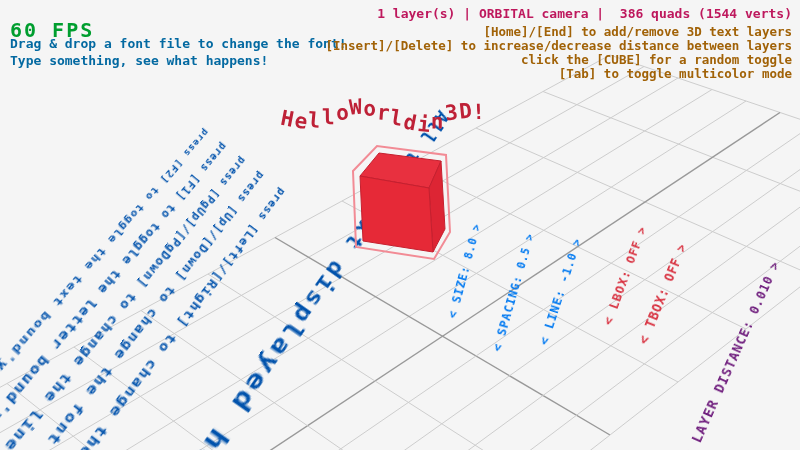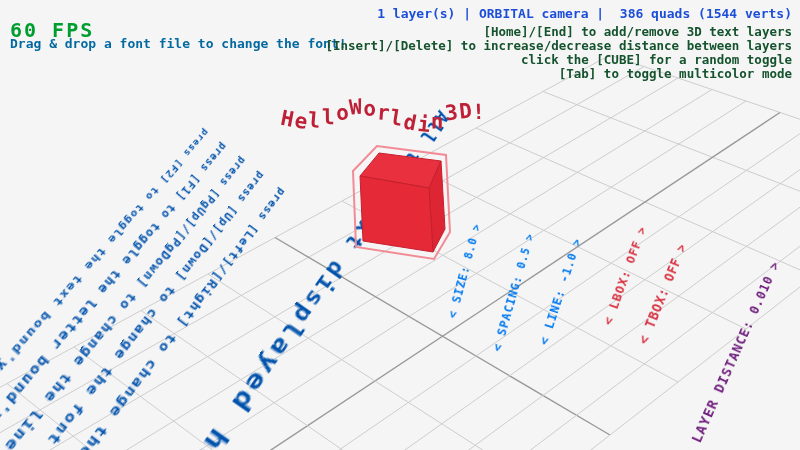--- a/index.html
+++ b/index.html
@@ -10,21 +10,21 @@
               transform-origin:0 50%;letter-spacing:1px;line-height:1;}
   .hint{color:#0052ac;}
   .big-floor{color:#0052ac;letter-spacing:2px;}
   #cube-svg{position:absolute;left:0;top:0;z-index:3;}
   #title3d{position:absolute;left:281px;top:104px;z-index:4;transform:rotate(2deg);
            font-weight:bold;font-size:21px;letter-spacing:1px;}
   #title3d span{display:inline-block;position:relative;}
   .hud{position:absolute;z-index:6;font-weight:bold;white-space:pre;}
   #fps-counter{left:10px;top:6px;font-size:20px;letter-spacing:2px;}
   .hud-left{left:10px;font-size:13px;color:#0369a1;}
-  .hud-right{right:8px;font-size:12.5px;color:#14532d;text-align:right;}
+  .hud-right{right:8px;font-size:12.5px;color:#a16207;text-align:right;}
   #status-line{top:6px;font-size:13px;}
 </style>
 </head>
 <body>
 
 <div id="app">
 
   <svg id="grid-svg" width="800" height="450">
       <line x1="610" y1="55" x2="950" y2="170" stroke="#cdcdcd" stroke-width="1"></line>
       <line x1="610" y1="55" x2="-60" y2="420" stroke="#cdcdcd" stroke-width="1"></line>
@@ -69,18 +69,19 @@
     <polygon points="353,171 377,146 446,155 450,232 434,259 356,247" fill="none" stroke="#f28b95" stroke-width="2"></polygon>
     <polygon points="360,176 379,153 441,161 429,188" fill="#e8303f" stroke="#c51f2e" stroke-width="1"></polygon>
     <polygon points="429,188 441,161 445,229 433,252" fill="#dd2534" stroke="#c51f2e" stroke-width="1"></polygon>
     <polygon points="360,176 429,188 433,252 363,241" fill="#e62937" stroke="#c51f2e" stroke-width="1"></polygon>
   </svg>
 
   <div id="title3d" style="color: rgb(190, 33, 55);"><span style="transform: translateY(6.3px) rotate(9deg);">H</span><span style="transform: translateY(8px) rotate(7.3deg);">e</span><span style="transform: translateY(6.7px) rotate(2.9deg);">l</span><span style="transform: translateY(3px) rotate(-2.6deg);">l</span><span style="transform: translateY(-1.9px) rotate(-7.1deg);">o</span><span style="transform: translateY(-6.1px) rotate(-9deg);"> </span><span style="transform: translateY(-8px) rotate(-7.5deg);">W</span><span style="transform: translateY(-6.9px) rotate(-3.3deg);">o</span><span style="transform: translateY(-3.3px) rotate(2.2deg);">r</span><span style="transform: translateY(1.6px) rotate(6.9deg);">l</span><span style="transform: translateY(5.8px) rotate(9deg);">d</span><span style="transform: translateY(7.9px) rotate(7.7deg);"> </span><span style="transform: translateY(7.1px) rotate(3.6deg);">i</span><span style="transform: translateY(3.6px) rotate(-1.8deg);">n</span><span style="transform: translateY(-1.2px) rotate(-6.6deg);"> </span><span style="transform: translateY(-5.6px) rotate(-8.9deg);">3</span><span style="transform: translateY(-7.9px) rotate(-7.9deg);">D</span><span style="transform: translateY(-7.2px) rotate(-4deg);">!</span></div>
 
   <div class="hud" id="fps-counter" style="color: rgb(0, 158, 47); margin-top: 12px;">60 FPS</div>
   <div class="hud hud-left" style="top:36px">Drag &amp; drop a font file to change the font!</div>
-  <div class="hud hud-right" id="status-line" style="color: #1d4ed8; margin-left: 23px;">1 layer(s) | ORBITAL camera |  386 quads (1544 verts)</div>
+  <div class="hud hud-left" style="top:53px">Type something, see what happens!</div>
+  <div class="hud hud-right" id="status-line" style="color: #be185d; margin-left: 23px;">1 layer(s) | ORBITAL camera |  386 quads (1544 verts)</div>
   <div class="hud hud-right" style="top:24px">[Home]/[End] to add/remove 3D text layers</div>
   <div class="hud hud-right" style="top:38px">[Insert]/[Delete] to increase/decrease distance between layers</div>
   <div class="hud hud-right" style="top:52px">click the [CUBE] for a random toggle</div>
   <div class="hud hud-right" style="top:66px">[Tab] to toggle multicolor mode</div>
 </div>
 
 </body></html>

